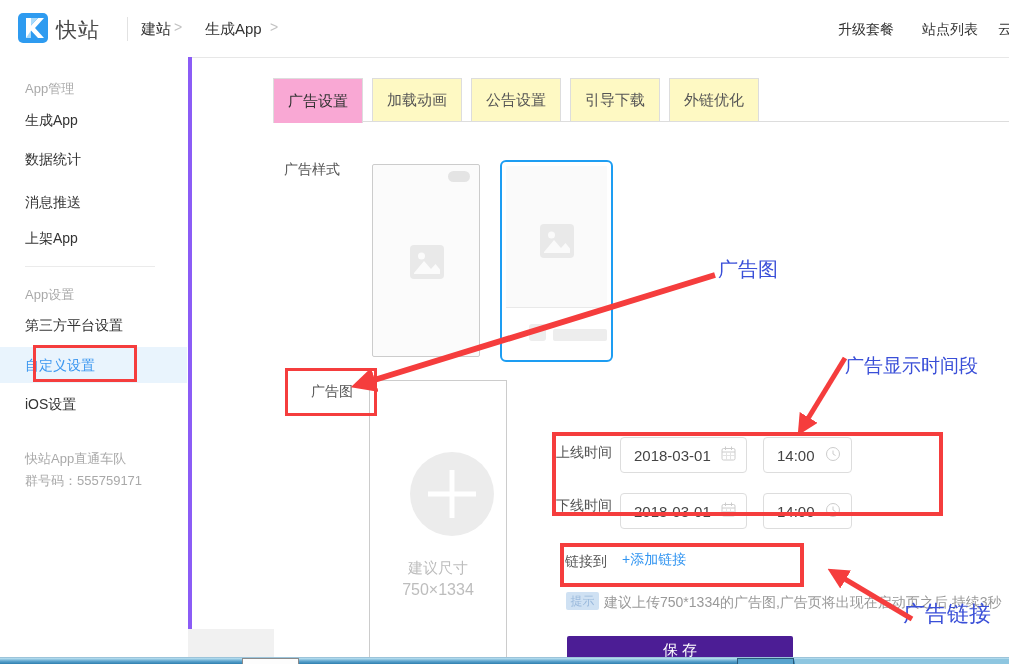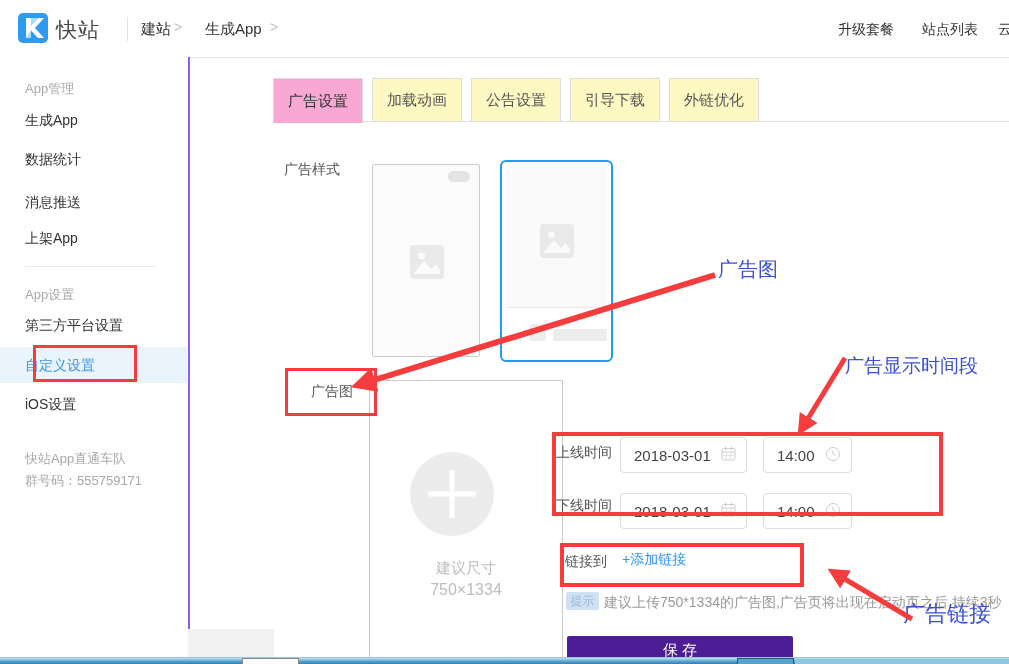--- a/index.html
+++ b/index.html
@@ -5,21 +5,21 @@
   html,body{margin:0;padding:0}
   body{width:1009px;height:664px;overflow:hidden;position:relative;background:#fff;
        font-family:"Liberation Sans",sans-serif;-webkit-font-smoothing:antialiased}
   #header{position:absolute;left:0;top:0;width:1009px;height:57px;background:#fff;border-bottom:1px solid #e7e7e7}
   .logo-wrap{position:absolute;left:18px;top:13px;display:flex;align-items:center;cursor:pointer}
   .logo-text{margin-left:8px;font-size:21px;color:#4a4a4a;letter-spacing:1px}
   .hdr-divider{position:absolute;left:127px;top:17px;width:1px;height:24px;background:#e2e2e2}
   .crumb{position:absolute;top:20px;font-size:15px;color:#333;cursor:pointer;white-space:nowrap}
   .chev{position:absolute;top:19px;font-size:14px;color:#c2c2c2}
   .hdr-nav{position:absolute;top:21px;font-size:14px;color:#333;cursor:pointer;white-space:nowrap}
-  #sidebar{position:absolute;left:0;top:57px;width:188px;height:607px;background:#fff;border-right:2px solid #8b5cf6}
+  #sidebar{position:absolute;left:0;top:57px;width:188px;height:607px;background:#fff;border-right:4px solid #8b5cf6}
   .side-title{position:absolute;left:25px;font-size:13px;color:#a9a9a9;white-space:nowrap}
   .side-item{position:absolute;left:25px;font-size:14px;color:#333;cursor:pointer;white-space:nowrap}
   .side-divider{position:absolute;left:25px;width:130px;height:1px;background:#ebebeb}
   .side-active-row{position:absolute;left:0;top:290px;width:187px;height:36px;background:#e9f4fd;cursor:pointer}
   .side-active-row .txt{position:absolute;left:25px;top:10px;font-size:14px;color:#3b97f0}
   .side-foot{position:absolute;left:25px;font-size:13px;color:#a9a9a9;white-space:nowrap}
   .tab{position:absolute;top:78px;width:90px;height:44px;background:#fef9c3;border:1px solid #ddd;
        display:flex;align-items:center;justify-content:center;font-size:15px;color:#555;cursor:pointer;box-sizing:border-box}
   .tab.active{background:#f9a8d4;border-bottom:none;height:45px;z-index:2;color:#333}
   #tabline{position:absolute;left:273px;top:121px;width:736px;height:1px;background:#ddd;z-index:1}
@@ -29,21 +29,21 @@
   .skip-pill{position:absolute;right:9px;top:6px;width:22px;height:11px;border-radius:6px;background:#e4e4e4}
   .phone2{position:absolute;left:500px;top:160px;width:113px;height:202px;background:#fff;
           border:2px solid #1d9df2;border-radius:6px;box-sizing:border-box;padding:4px;cursor:pointer;
           display:flex;flex-direction:column}
   .phone2 .img-area{height:141px;background:#fafafa;border-bottom:1px solid #e9e9e9;position:relative}
   .phone2 .img-area svg{position:absolute;left:50%;top:58px;transform:translateX(-50%)}
   .phone2 .strip{position:relative;flex:1;background:#fff}
   .phone2 .sq{position:absolute;left:23px;top:16px;width:17px;height:17px;border-radius:3px;background:#ededed}
   .phone2 .bar{position:absolute;left:47px;top:21px;width:54px;height:12px;border-radius:2px;background:#ededed}
   .phone1-icon{position:absolute;left:37px;top:80px}
-  .upload{position:absolute;left:369px;top:380px;width:194px;height:284px;background:#fff;
+  .upload{position:absolute;left:369px;top:380px;width:138px;height:284px;background:#fff;
           border:1px solid #ccc;box-sizing:border-box;cursor:pointer}
   .upload .hint{position:absolute;left:0;width:100%;text-align:center;color:#bdbdbd}
   .input-box{position:absolute;background:#fff;border:1px solid #ddd;border-radius:4px;box-sizing:border-box;
              display:flex;align-items:center;justify-content:space-between;padding:0 10px 0 13px;
              font-size:15px;color:#444;cursor:pointer}
   .add-link{position:absolute;font-size:14px;color:#3094f1;cursor:pointer;white-space:nowrap}
   .tip-badge{position:absolute;left:566px;top:592px;width:33px;height:18px;background:#cfe1f3;color:#9ab9dc;
              font-size:12px;border-radius:2px;display:flex;align-items:center;justify-content:center}
   .tip-text{position:absolute;left:604px;top:594px;font-size:14px;color:#999;white-space:nowrap}
   .save-btn{position:absolute;left:567px;top:636px;width:226px;height:28px;background:#4c1d95;color:#fff;

